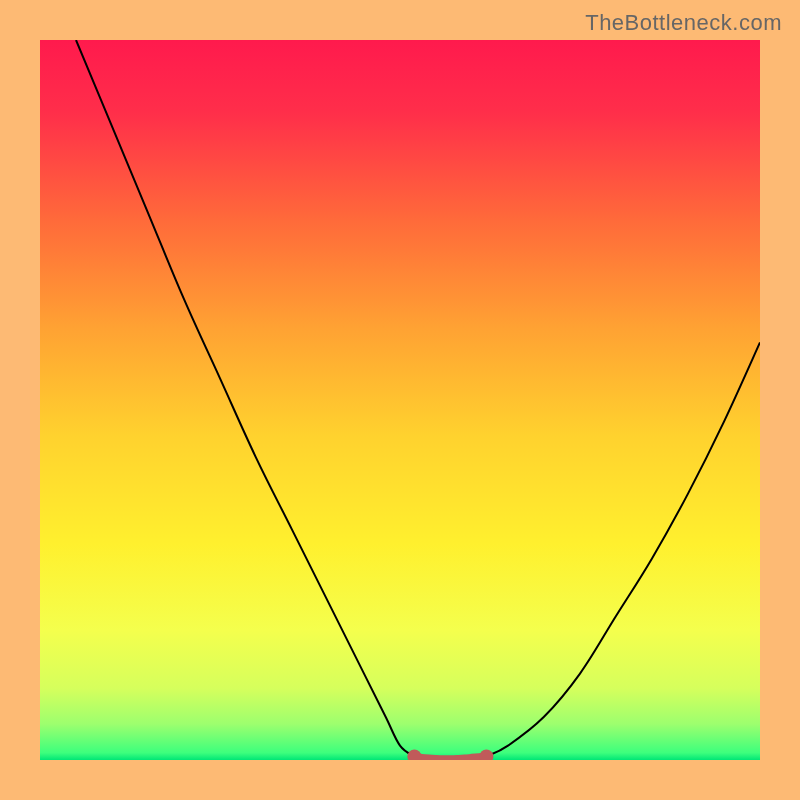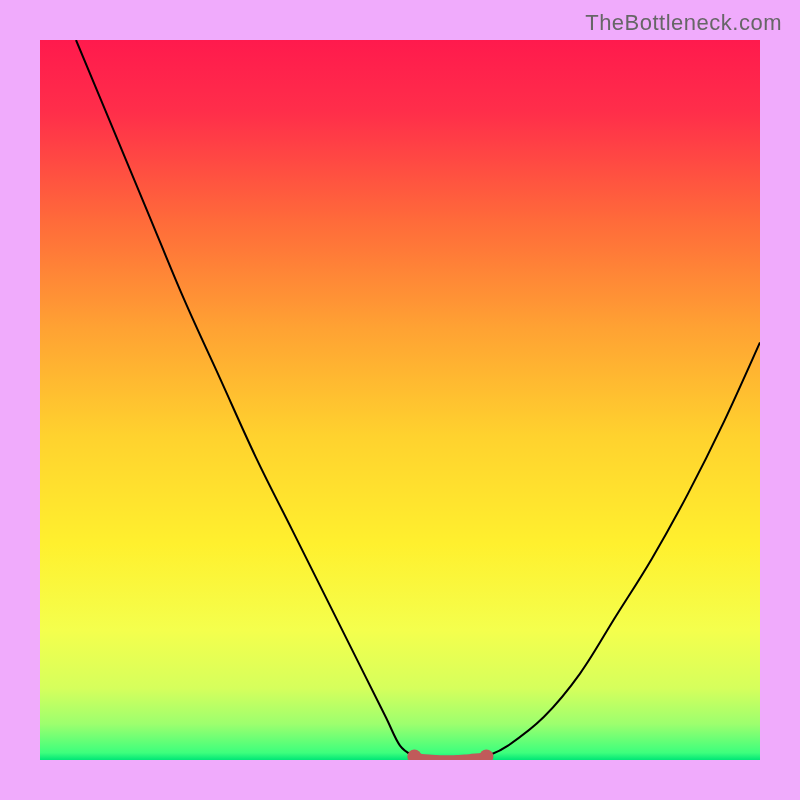--- a/index.html
+++ b/index.html
@@ -8,21 +8,21 @@
     width: 800px;
     height: 800px;
     overflow: hidden;
     background: #000;
     font-family: Arial, Helvetica, sans-serif;
   }
   .frame {
     position: relative;
     width: 800px;
     height: 800px;
-    background: #f0abfc;
+    background: #fdba74;
   }
   .plot-area {
     position: absolute;
     left: 40px;
     top: 40px;
     width: 720px;
     height: 720px;
     overflow: hidden;
   }
   .gradient-bg {

